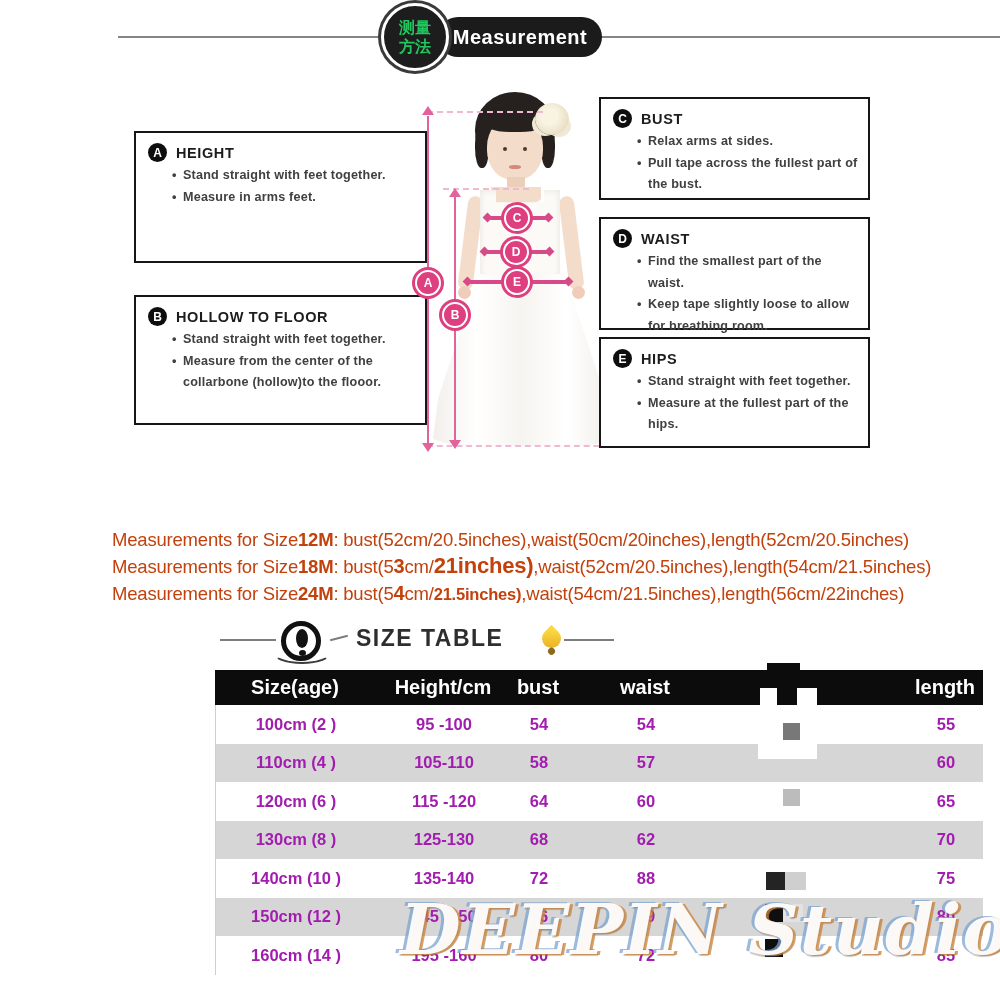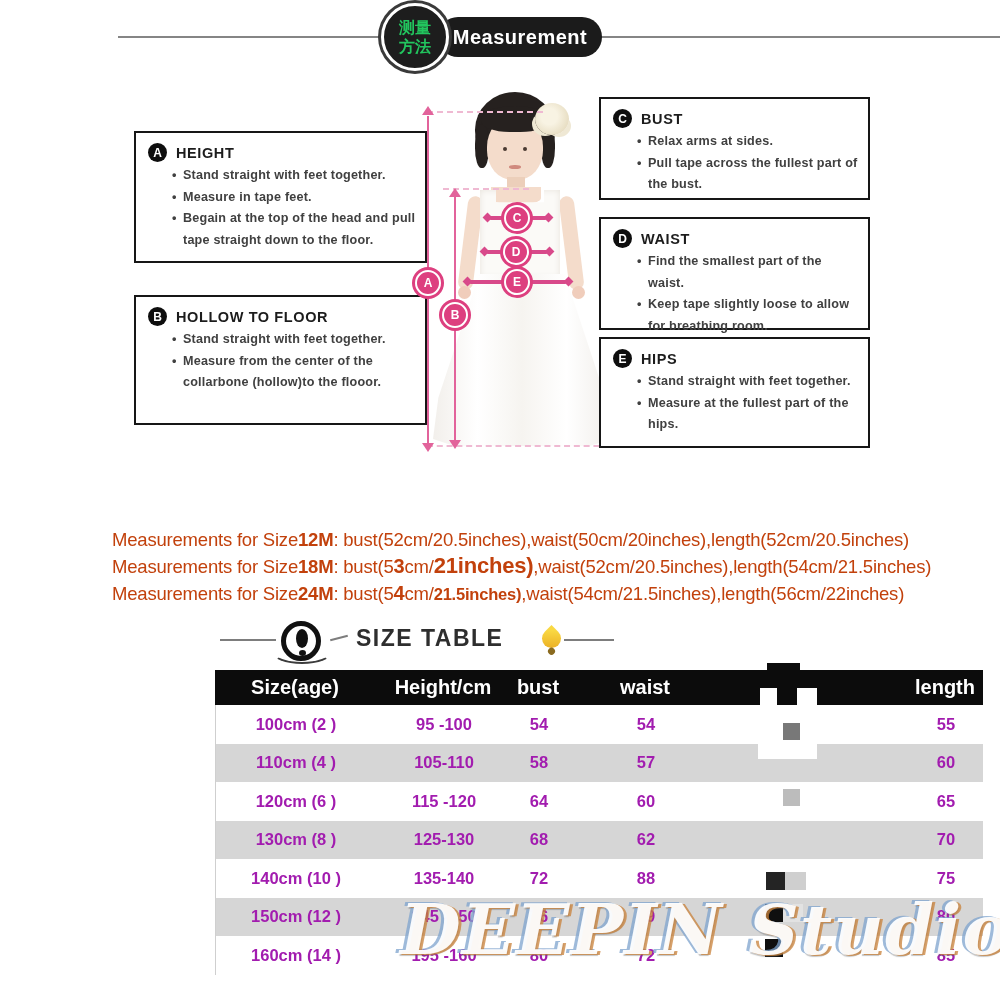--- a/index.html
+++ b/index.html
@@ -114,22 +114,21 @@
     <span>方法</span>
   </div>
 
   <div class="ibox" style="left:134px;top:131px;width:293px;height:132px;">
     <div class="ibox-head">
       <span class="letter-badge">A</span>
       <span class="ibox-title-text">HEIGHT</span>
     </div>
     <ul class="bullets">
       <li>Stand straight with feet together.</li>
-      <li>Measure in tape feet.</li>
-      <li>Begain at the top of the head and pull tape straight down to the floor.</li>
+      <li>Measure in arms feet.</li>
     </ul>
   </div>
 
   <div class="ibox" style="left:134px;top:295px;width:293px;height:130px;">
     <div class="ibox-head">
       <span class="letter-badge">B</span>
       <span class="ibox-title-text">HOLLOW TO FLOOR</span>
     </div>
     <ul class="bullets">
       <li>Stand straight with feet together.</li>

